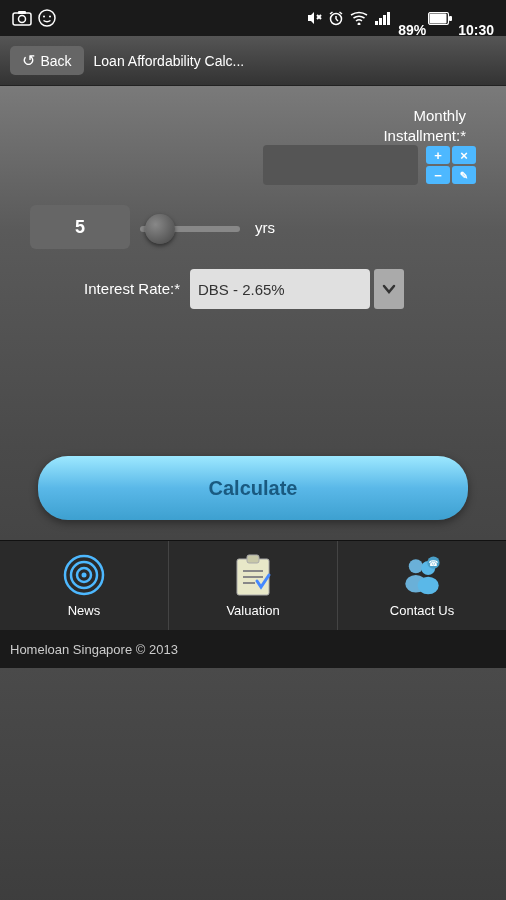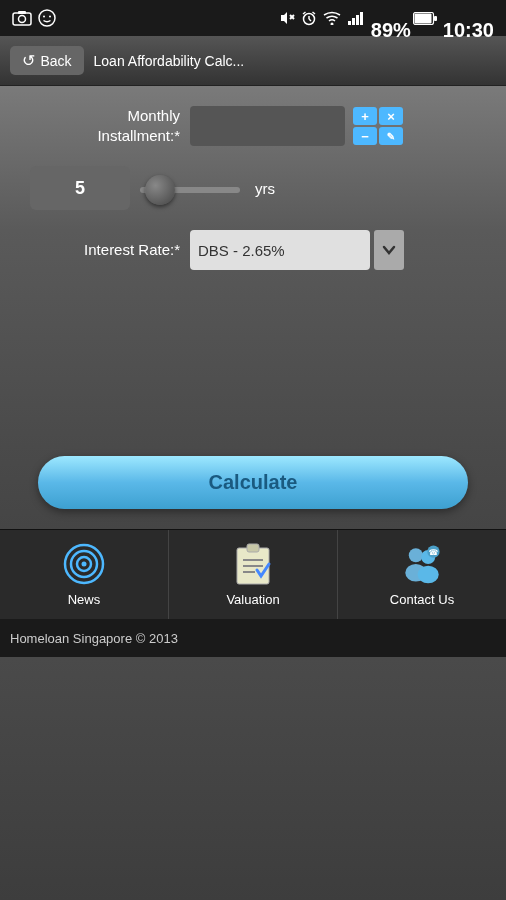--- a/index.html
+++ b/index.html
@@ -27,21 +27,21 @@
 
     .status-bar .left-icons {
       margin-right: auto;
       display: flex;
       gap: 6px;
       align-items: center;
     }
 
     .status-text {
       color: white;
-      font-size: 20px;
+      font-size: 14px;
       font-weight: bold;
       margin-top: 24px;
     }
 
     
     .nav-bar {
       width: 100%;
       height: 50px;
       background: linear-gradient(180deg, #555 0%, #333 100%);
       display: flex;
@@ -234,21 +234,21 @@
     
     .calculate-section {
       padding: 10px 30px 20px;
       background: linear-gradient(180deg, #4a4a4a 0%, #454545 100%);
       display: flex;
       justify-content: center;
     }
 
     .calculate-btn {
       width: 430px;
-      height: 53px;
+      height: 64px;
       background: linear-gradient(180deg, #9de8ff 0%, #5ab8e8 50%, #3da0d0 100%);
       border: none;
       border-radius: 30px;
       color: #1a5a80;
       font-size: 20px;
       font-weight: bold;
       cursor: pointer;
       box-shadow: 0 3px 8px rgba(0,0,0,0.4);
     }
 
@@ -323,21 +323,22 @@
     }
 
     
     .body-bg {
       width: 100%;
       height: 300px;
       background: linear-gradient(180deg, #4a4a4a, #3a3a3a);
     }
 
     .form-row.installment-row {
-      align-items: flex-start;
+      align-items: flex-end;
+      flex-direction: column;
     }
   </style>
 </head>
 <body>
 
 <div class="status-bar">
   <div class="left-icons">
 
     <svg width="20" height="16" viewBox="0 0 20 16">
       <rect x="1" y="3" width="18" height="12" rx="2" fill="none" stroke="white" stroke-width="1.5"></rect>

